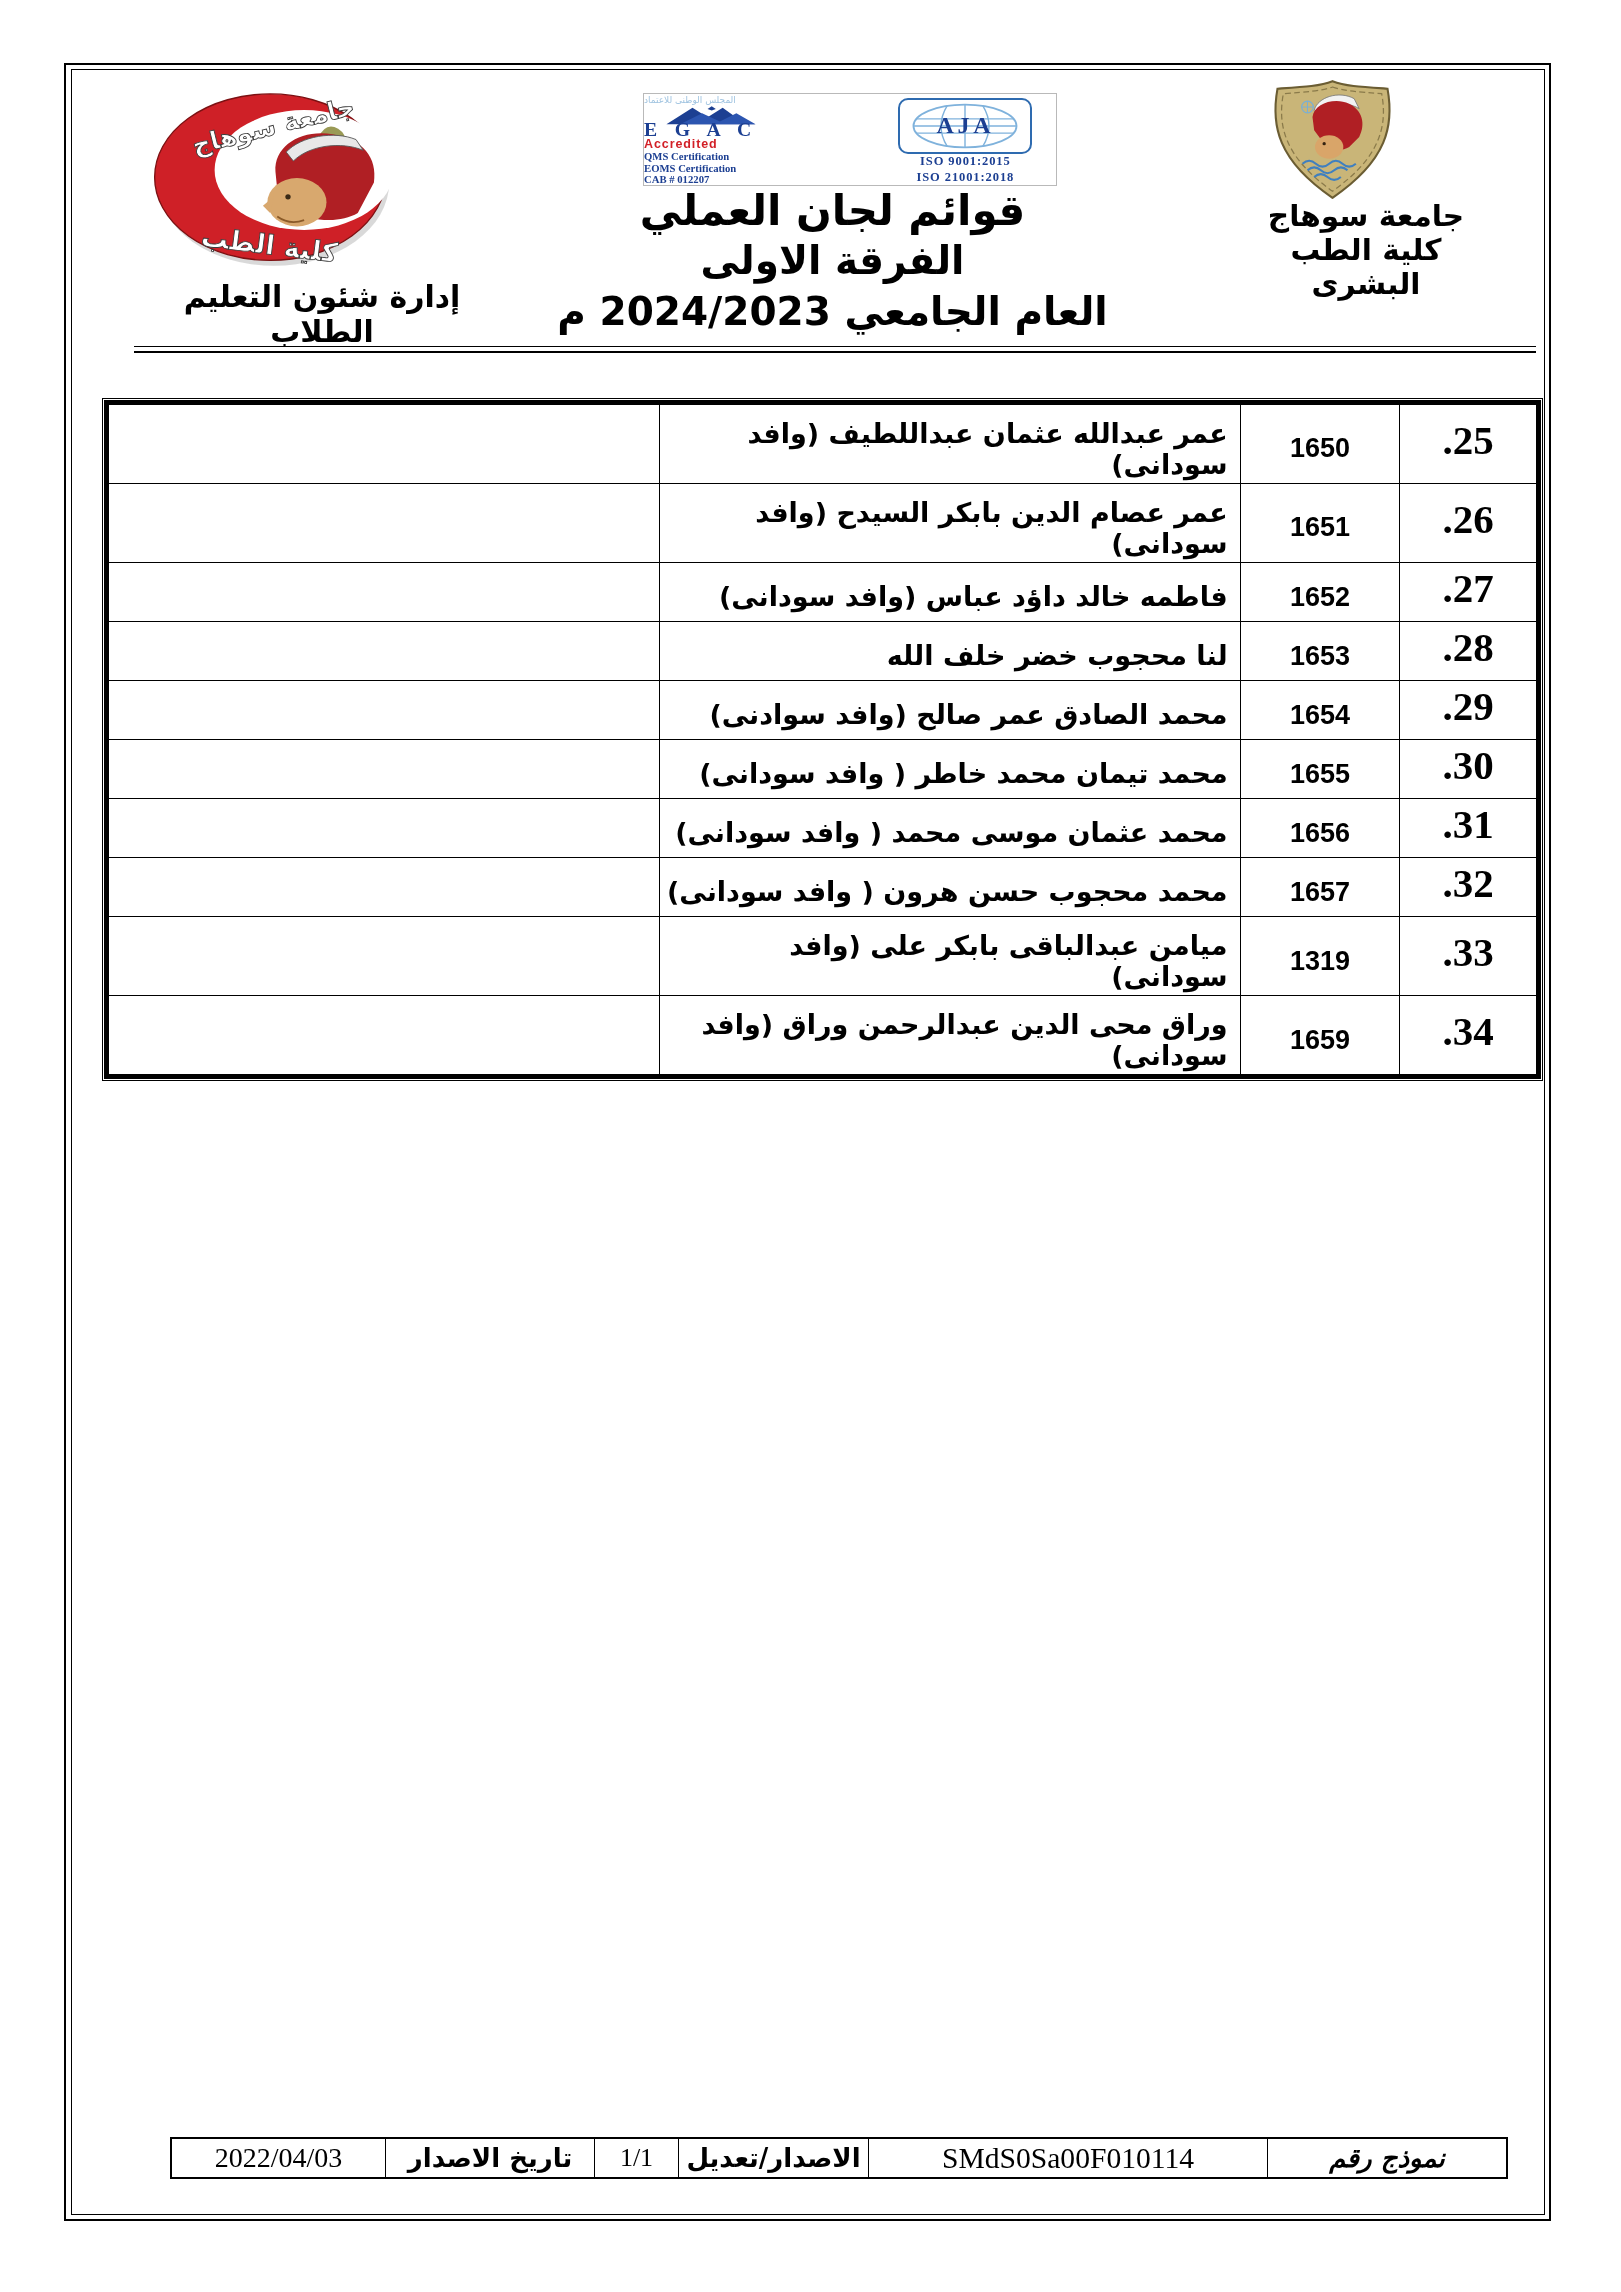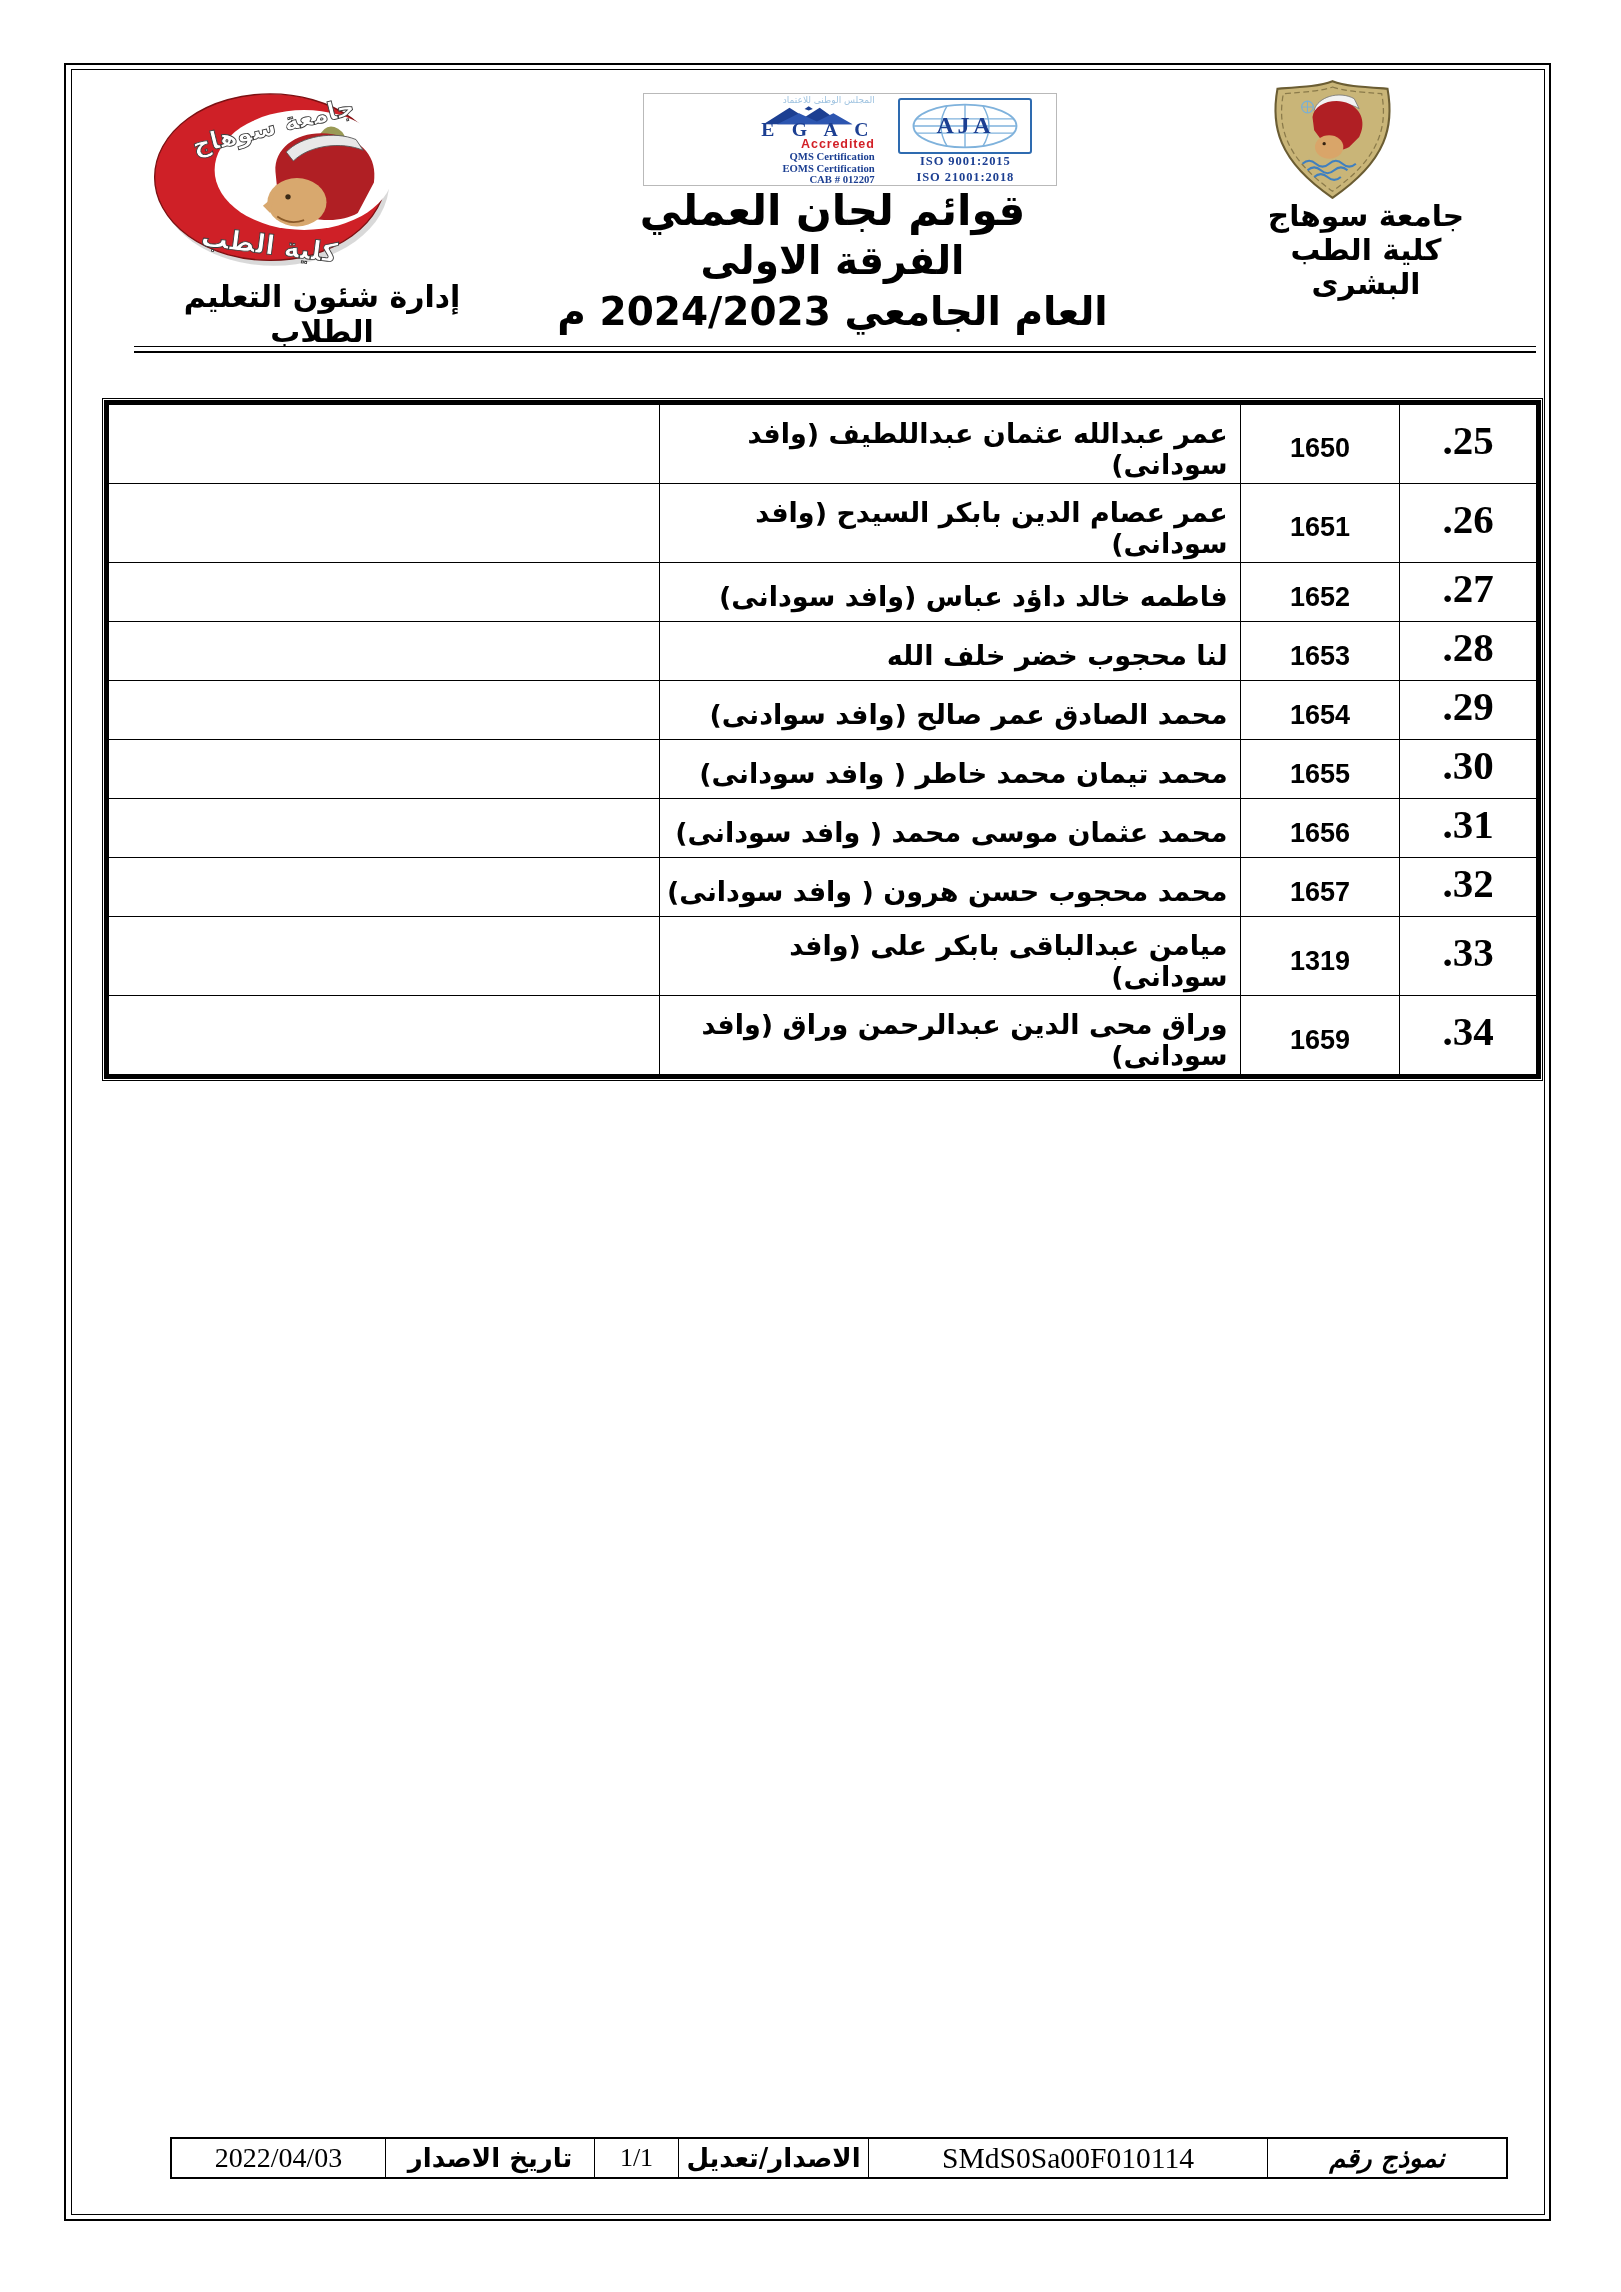--- a/index.html
+++ b/index.html
@@ -11,30 +11,30 @@
   .frame-inner{position:absolute;left:71px;top:69px;width:1474px;height:2146px;
                border:1.3px solid #000;box-sizing:border-box;}
 
   
   .hdr-left-logo{position:absolute;left:143px;top:82px;width:273px;height:193px;}
   .dept-label{position:absolute;left:134px;top:279px;width:376px;text-align:center;
               font-size:30px;font-weight:bold;direction:rtl;}
   .cert-box{position:absolute;left:643px;top:93px;width:414px;height:93px;
             border:1.8px solid #b9b9b9;box-sizing:border-box;background:#fff;
             display:flex;flex-direction:row;}
-  .egac{width:56%;height:100%;display:flex;flex-direction:column;align-items:flex-end;justify-content:flex-start;padding-top:1.8px;box-sizing:border-box;}
+  .egac{width:56%;height:100%;display:flex;flex-direction:column;align-items:flex-start;justify-content:flex-start;padding-top:1.8px;box-sizing:border-box;}
   .egac-arc{font-size:9px;color:#9fc3e0;line-height:9px;direction:rtl;}
   .egac-acronym{font-family:"Liberation Serif",serif;font-weight:bold;color:#1c3f92;
                 font-size:19.7px;line-height:18px;letter-spacing:6.3px;margin-top:-5.4px;}
   .egac-accredited{font-family:"Liberation Sans",sans-serif;font-weight:bold;color:#d21f26;
                    font-size:12.5px;line-height:13.4px;letter-spacing:0.9px;}
   .egac-cert{font-family:"Liberation Serif",serif;font-weight:bold;color:#1c3f92;
              font-size:10.7px;line-height:11.2px;text-align:center;}
   .aja{width:44%;height:100%;display:flex;flex-direction:column;align-items:center;justify-content:flex-start;padding-top:3.6px;box-sizing:border-box;}
-  .aja-emblem{width:134px;height:56px;border:2.2px solid #2e6bb0;border-radius:3px;
+  .aja-emblem{width:134px;height:56px;border:2.2px solid #2e6bb0;border-radius:10px;
               position:relative;display:flex;align-items:center;justify-content:center;box-sizing:border-box;}
   .aja-word{position:absolute;left:0;right:0;top:12.5px;text-align:center;
             font-family:"Liberation Serif",serif;font-weight:bold;color:#1c3f92;
             font-size:24px;letter-spacing:3.6px;}
   .aja-iso{font-family:"Liberation Serif",serif;font-weight:bold;color:#1c3f92;
            font-size:12.5px;line-height:13.4px;text-align:center;margin-top:1.8px;letter-spacing:0.9px;}
   .title-block{position:absolute;left:537px;top:186px;width:591px;text-align:center;direction:rtl;}
   .title-l1{font-size:42px;font-weight:bold;line-height:50px;}
   .title-l2{font-size:39px;font-weight:bold;line-height:50px;}
   .title-l3{font-size:39px;font-weight:bold;line-height:52px;}

